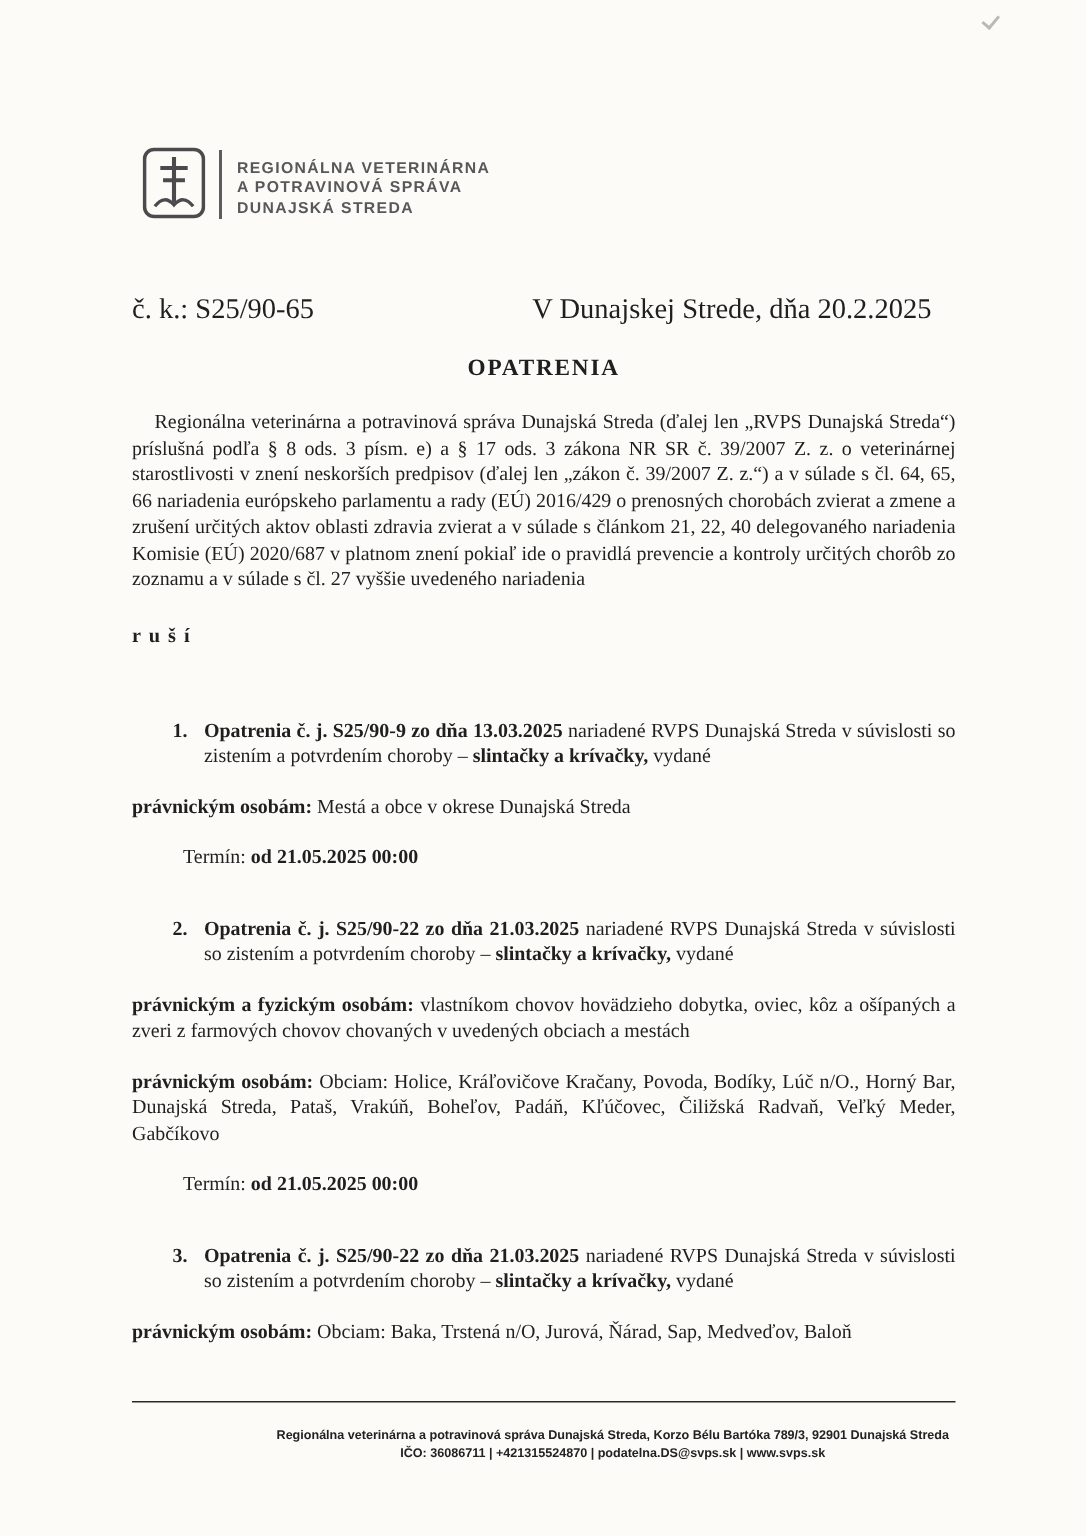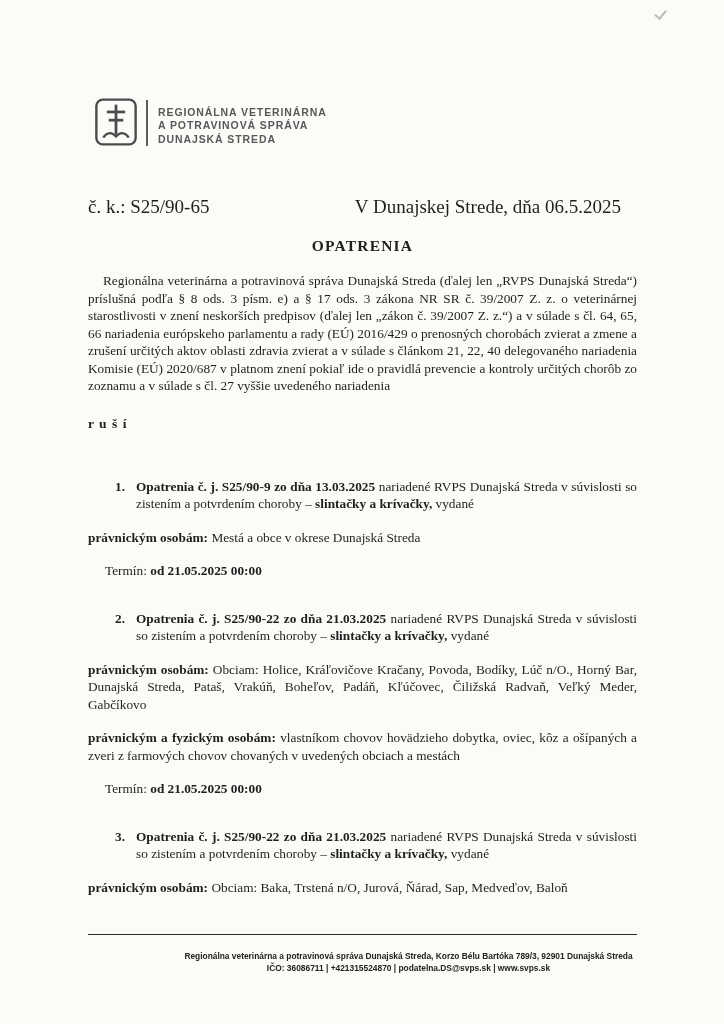--- a/index.html
+++ b/index.html
@@ -62,21 +62,21 @@
     text-align: left;
     font-size: 13.5px; font-weight: 700; letter-spacing: 1px;
   }
 
   .sections { margin-top: 46px; font-size: 13.3px; line-height: 17.5px; }
   .numbered { display: flex; margin: 30px 0 0 27px; }
   .numbered:first-child { margin-top: 0; }
   .num { flex: 0 0 21px; font-weight: 700; }
   .item-text { flex: 1; text-align: justify; }
   .para { margin: 16px 0 0 0; text-align: justify; }
-  .para.indent { margin-left: 17px; }
+  .para.indent { margin-left: 34px; }
   .b { font-weight: 700; }
 
   
   .footer {
     position: absolute; top: 934px; left: 88px; right: 87px;
     border-top: 1.5px solid #2a2a2a;
     padding: 16px 0 0 92px;
     font-family: "Liberation Sans", sans-serif;
     font-size: 8.4px; font-weight: bold; line-height: 11.5px;
     color: #222; text-align: center;
@@ -102,42 +102,42 @@
       <div class="lh-divider"></div>
       <div class="org-lines">
         <div>REGIONÁLNA VETERINÁRNA</div>
         <div>A POTRAVINOVÁ SPRÁVA</div>
         <div>DUNAJSKÁ STREDA</div>
       </div>
     </div>
 
     <div class="ref-row">
       <span>č. k.: S25/90-65</span>
-      <span class="place-date">V Dunajskej Strede, dňa 06.5.2025</span>
+      <span class="place-date">V Dunajskej Strede, dňa 20.2.2025</span>
     </div>
 
     <div class="title">OPATRENIA</div>
 
     <p class="intro">Regionálna veterinárna a potravinová správa Dunajská Streda (ďalej len „RVPS Dunajská Streda“) príslušná podľa § 8 ods. 3 písm. e) a § 17 ods. 3 zákona NR SR č. 39/2007 Z. z. o veterinárnej starostlivosti v znení neskorších predpisov (ďalej len „zákon č. 39/2007 Z. z.“) a v súlade s čl. 64, 65, 66 nariadenia európskeho parlamentu a rady (EÚ) 2016/429 o prenosných chorobách zvierat a zmene a zrušení určitých aktov oblasti zdravia zvierat a v súlade s článkom 21, 22, 40 delegovaného nariadenia Komisie (EÚ) 2020/687 v platnom znení pokiaľ ide o pravidlá prevencie a kontroly určitých chorôb zo zoznamu a v súlade s čl. 27 vyššie uvedeného nariadenia</p>
 
     <div class="rusi">r u š í</div>
 
     <div class="sections" id="sections">
         <div class="numbered">
           <span class="num">1.</span>
           <span class="item-text"><span class="b">Opatrenia č. j. S25/90-9 zo dňa 13.03.2025</span><span> nariadené RVPS Dunajská Streda v súvislosti so zistením a potvrdením choroby – </span><span class="b">slintačky a krívačky,</span><span> vydané</span></span>
         </div>
         <p class="para"><span class="b">právnickým osobám:</span><span> Mestá a obce v okrese Dunajská Streda</span></p>
         <p class="para indent"><span>Termín: </span><span class="b">od 21.05.2025 00:00</span></p>
         <div class="numbered">
           <span class="num">2.</span>
           <span class="item-text"><span class="b">Opatrenia č. j. S25/90-22 zo dňa 21.03.2025</span><span> nariadené RVPS Dunajská Streda v súvislosti so zistením a potvrdením choroby – </span><span class="b">slintačky a krívačky,</span><span> vydané</span></span>
         </div>
+        <p class="para"><span class="b">právnickým a fyzickým osobám:</span><span> vlastníkom chovov hovädzieho dobytka, oviec, kôz a ošípaných a zveri z farmových chovov chovaných v uvedených obciach a mestách</span></p>
         <p class="para"><span class="b">právnickým osobám:</span><span> Obciam: Holice, Kráľovičove Kračany, Povoda, Bodíky, Lúč n/O., Horný Bar, Dunajská Streda, Pataš, Vrakúň, Boheľov, Padáň, Kľúčovec, Čiližská Radvaň, Veľký Meder, Gabčíkovo</span></p>
-        <p class="para"><span class="b">právnickým a fyzickým osobám:</span><span> vlastníkom chovov hovädzieho dobytka, oviec, kôz a ošípaných a zveri z farmových chovov chovaných v uvedených obciach a mestách</span></p>
         <p class="para indent"><span>Termín: </span><span class="b">od 21.05.2025 00:00</span></p>
         <div class="numbered">
           <span class="num">3.</span>
           <span class="item-text"><span class="b">Opatrenia č. j. S25/90-22 zo dňa 21.03.2025</span><span> nariadené RVPS Dunajská Streda v súvislosti so zistením a potvrdením choroby – </span><span class="b">slintačky a krívačky,</span><span> vydané</span></span>
         </div>
         <p class="para"><span class="b">právnickým osobám:</span><span> Obciam: Baka, Trstená n/O, Jurová, Ňárad, Sap, Medveďov, Baloň</span></p>
       </div>
 
   </div>
 

